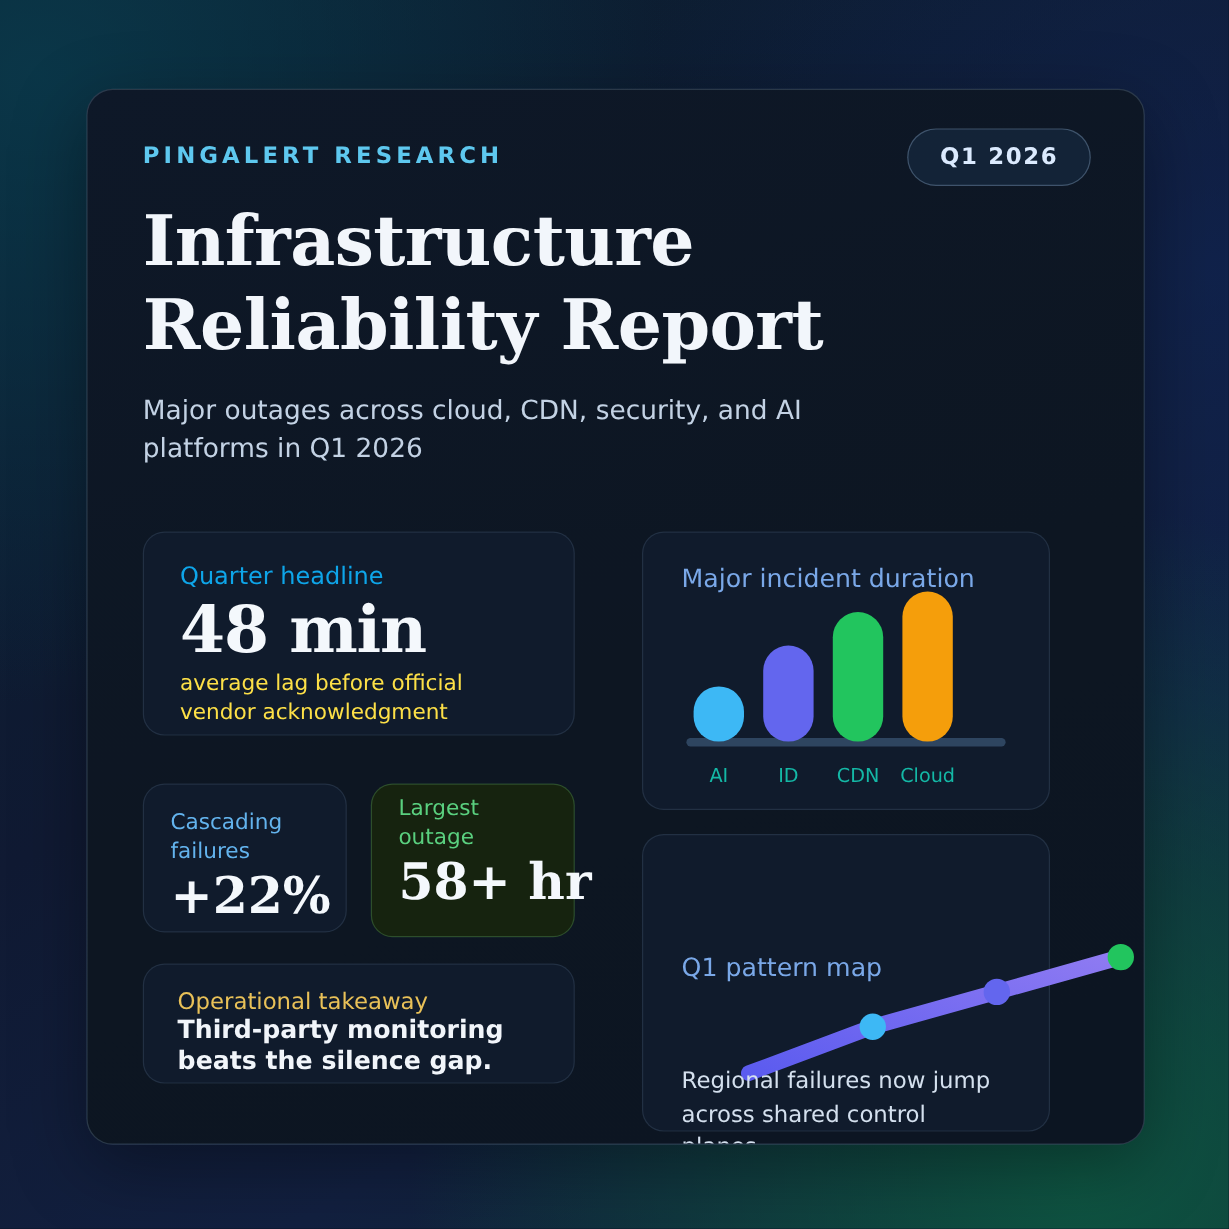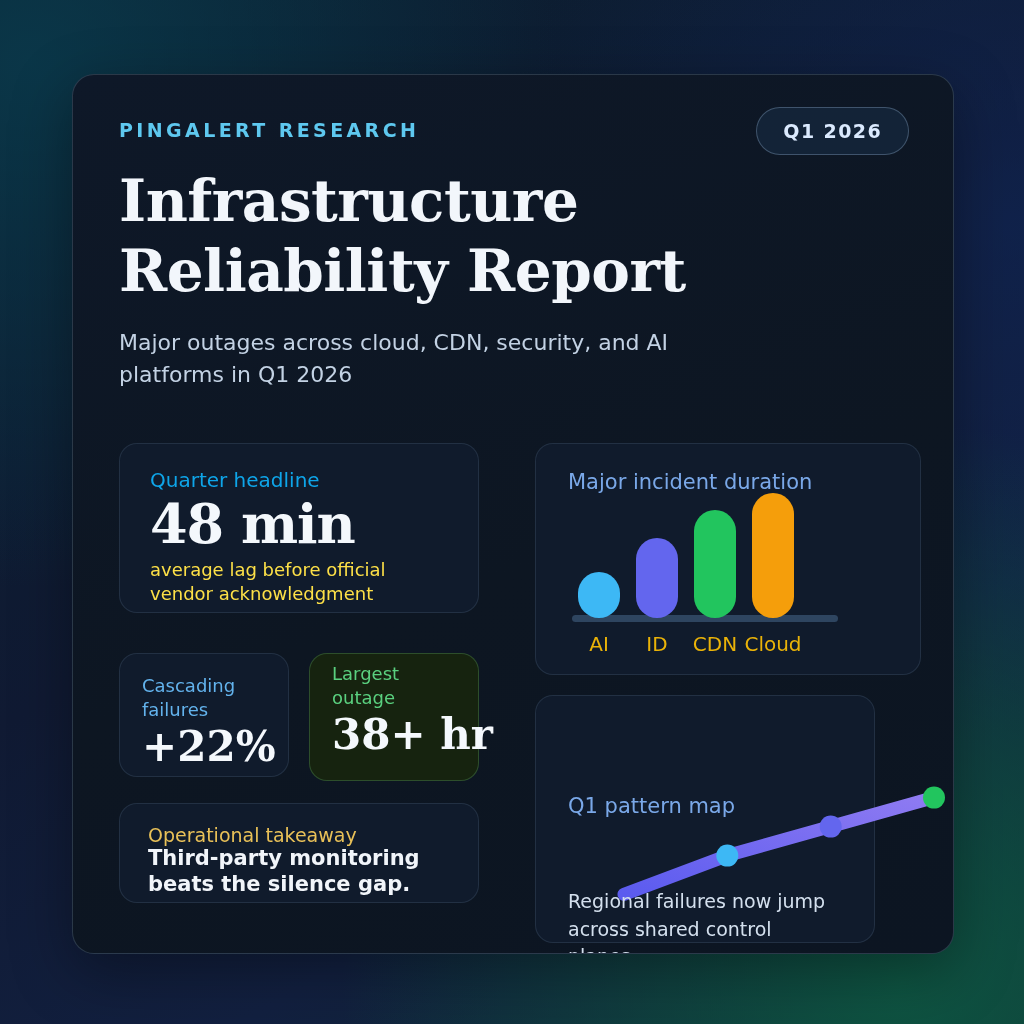--- a/index.html
+++ b/index.html
@@ -160,21 +160,21 @@
   .takeaway-text {
     font-size: 21px;
     font-weight: 700;
     line-height: 1.22;
     color: #f1f5fa;
     width: 300px;
   }
 
   
   #card-chart {
-    left: 462px; top: 368px; width: 386px; height: 232px;
+    left: 462px; top: 368px; width: 340px; height: 232px;
     overflow: visible;
   }
   .chart-title {
     position: absolute;
     left: 32px; top: 26px;
     font-size: 21px;
     color: #7aa8e8;
     white-space: nowrap;
   }
   .bars {
@@ -202,22 +202,22 @@
     width: 266px;
     height: 7px;
     border-radius: 4px;
     background: #2e4560;
   }
   .bar-label {
     position: absolute;
     bottom: 18px;
     width: 60px;
     text-align: center;
-    font-size: 20px;
-    color: #eab308;
+    font-size: 16px;
+    color: #14b8a6;
   }
 
   
   #card-pattern {
     left: 462px; top: 620px; width: 340px; height: 248px;
     overflow: visible;
   }
   .pattern-title {
     position: absolute;
     left: 32px; top: 98px;
@@ -262,21 +262,21 @@
       <div class="kpi-note">average lag before official vendor acknowledgment</div>
     </div>
 
     <div class="card" id="card-cascading">
       <div class="stat-label">Cascading failures</div>
       <div class="stat-value">+22%</div>
     </div>
 
     <div class="card" id="card-largest">
       <div class="stat-label green">Largest outage</div>
-      <div class="stat-value">38+ hr</div>
+      <div class="stat-value">58+ hr</div>
     </div>
 
     <div class="card" id="card-takeaway">
       <div class="takeaway-label">Operational takeaway</div>
       <div class="takeaway-text">Third-party monitoring beats the silence gap.</div>
     </div>
 
     <div class="card" id="card-chart">
       <div class="chart-title">Major incident duration</div>
       <div class="axis-line"></div>

